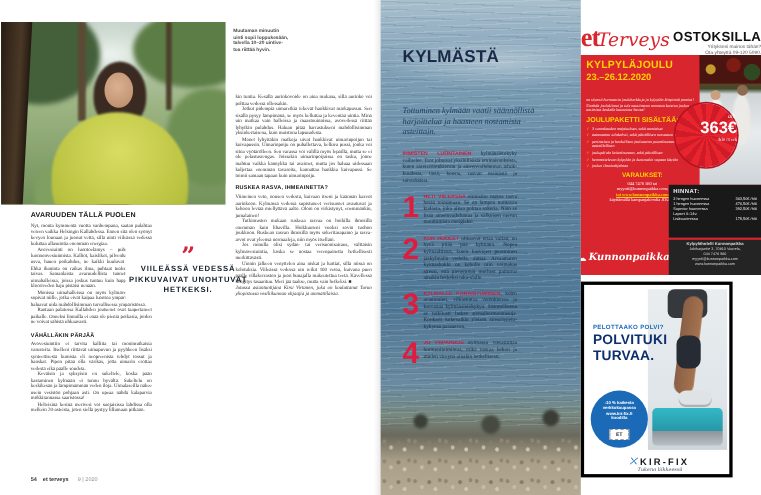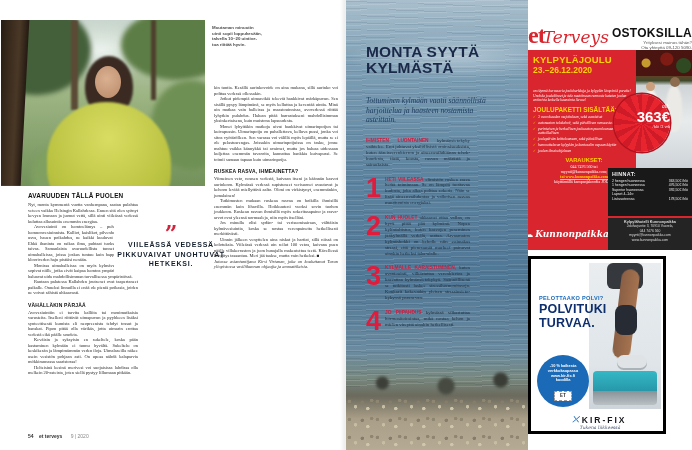--- a/index.html
+++ b/index.html
@@ -222,21 +222,20 @@
   <div class="abs gutter"></div>
 
   <div class="abs water">
     <div class="ripples"></div>
     <div class="sparkle"></div>
     <div class="rocks"></div>
     <div class="pebbles"></div>
   </div>
 
   <div class="abs headline">
-    <div>MONTA SYYTÄ</div>
     <div>KYLMÄSTÄ</div>
   </div>
   <div class="abs intro">Tottuminen kylmään vaatii säännöllistä harjoittelua ja haasteen nostamista asteittain.</div>
 
   <div class="abs artbody">
     <p><span class="leadin">IHMISTEN LUONTAINEN</span><span> kylmänsietoky­ky vaihtelee. Erot johtuvat yksilöllisistä ominaisuuksista, kuten ääreisveren­kierron ja aineenvaihdunnan tehok­kuudesta, iästä, koosta, rasvan määräs­tä ja sairauksista.</span></p>
 
     <div class="item">
       <div class="num">1</div>
       <p><span class="leadin">HETI VIILEÄSSÄ</span><span> elimistön ruskea rasva herää toimimaan. Se on lämpöä tuottavaa kudosta, joka alkaa polttaa sokeria. Näin se lisää aineenvaihduntaa ja valkoisen rasvan muuttumista energiaksi.</span></p>

